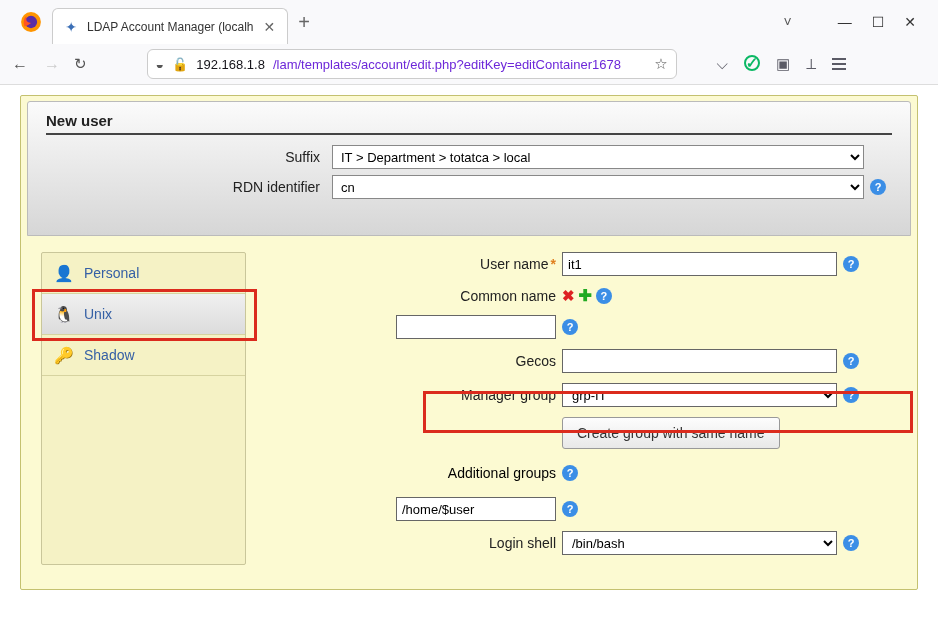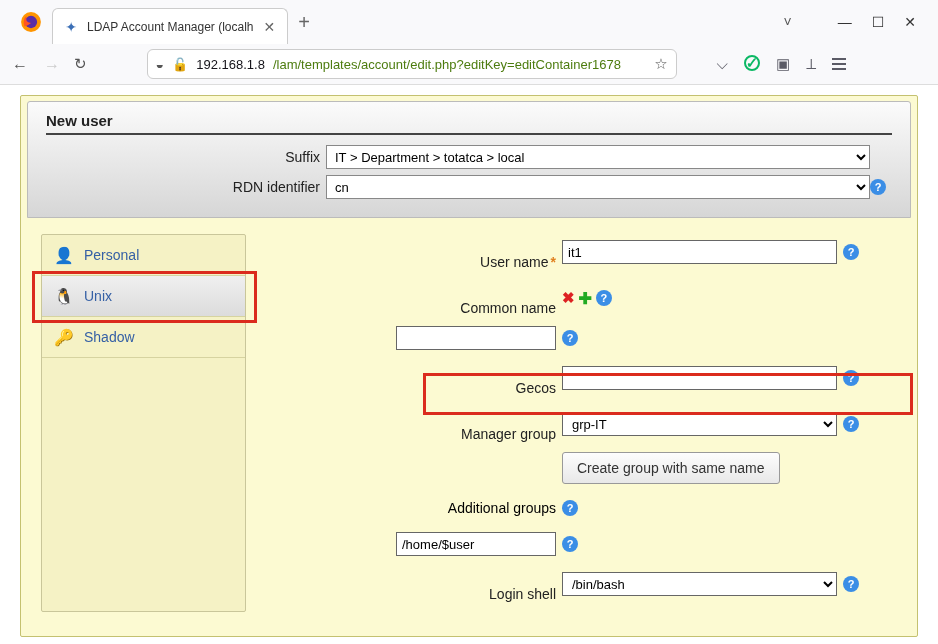--- a/index.html
+++ b/index.html
@@ -20,53 +20,53 @@
     
     .toolbar { height: 40px; display: flex; align-items: center; padding: 0 12px; gap: 10px; }
     .nav-arrows { display: flex; gap: 16px; color: #555; }
     .nav-arrows span { cursor: pointer; font-size: 16px; }
     .nav-arrows .disabled { color: #ccc; }
     .refresh { font-size: 15px; color: #555; cursor: pointer; margin-left: 4px; margin-right: 50px;}
     .urlbar { flex: 1; display: flex; align-items: center; background: #fff; border: 1px solid #ccc; border-radius: 6px; height: 30px; padding: 0 8px; gap: 8px; max-width: 530px; }
     .urlbar .shield { color: #555; font-size: 14px; }
     .urlbar .lock { color: #c50042; font-size: 13px; }
     .urlbar .url-host { color: #15141a; font-size: 13px; }
-    .urlbar .url-path { color: #4d7c0f; font-size: 13px; white-space: nowrap; overflow: hidden; text-overflow: ellipsis; flex: 1; }
+    .urlbar .url-path { color: #6d28d9; font-size: 13px; white-space: nowrap; overflow: hidden; text-overflow: ellipsis; flex: 1; }
     .urlbar .star { color: #555; font-size: 15px; margin-left: auto; }
     .right-icons { display: flex; gap: 16px; color: #5b5b66; margin-left: 30px; }
     .right-icons span { cursor: pointer; font-size: 15px; }
     .pocket { font-size:15px; }
     .green-check { color: #0bb864; border: 2px solid #0bb864; border-radius:50%; width:16px; height:16px; display:inline-flex; align-items:center; justify-content:center; font-size:10px; font-weight:bold;}
     .pic-icon{ font-size:15px;}
     .puzzle{ font-size:15px;}
     .hamburger { cursor: pointer; display:flex; flex-direction:column; gap:3px; justify-content:center;}
     .hamburger div { width:14px; height:2px; background:#5b5b66;}
 
     
     .page { background: #fff; padding: 10px 20px 0 20px; height: calc(644px - 84px); overflow:hidden;}
     .panel-outer { border: 1px solid #c4c170; background: #fcfad2; padding: 5px 6px 16px 6px; border-radius:2px;}
-    .new-user-header { background: linear-gradient(#fbfbfb, #d6d6d6); border: 1px solid #bbb; border-radius: 3px 3px 0 0; padding: 10px 18px 18px 18px; }
+    .new-user-header { background: linear-gradient(#fbfbfb, #d6d6d6); border: 1px solid #bbb; border-radius: 3px 3px 0 0; padding: 10px 18px 36px 18px; }
     .new-user-header h2 { font-size: 15px; font-weight: bold; color: #222; padding-bottom: 4px; border-bottom: 2px solid #444; margin-bottom: 10px;}
-    .header-fields { display: grid; grid-template-columns: 280px 1fr 22px; gap: 6px 0; align-items: center; }
+    .header-fields { display: grid; grid-template-columns: 280px 1fr 22px; gap: 6px 6px; align-items: center; }
     .header-fields label { text-align: right; font-size: 14px; color: #222; padding-right: 6px;}
     .header-fields select { width: 100%; height: 24px; border: 1px solid #888; background: #fff; font-size: 13px; padding: 0 4px;}
     .help { width: 16px; height: 16px; border-radius: 50%; background: #3b8ee6; color: #fff; display: inline-flex; align-items: center; justify-content: center; font-size: 11px; font-weight: bold; cursor: pointer; }
     
     .body-area { background: #fcfad2; padding: 16px 14px 8px 14px; display: flex; gap: 10px; }
     
     .side-tabs { width: 205px; border: 1px solid #c9c69a; background: #f5f2c5; padding: 0; border-radius:2px;}
     .side-tab { display: flex; align-items: center; gap: 10px; padding: 10px 12px; border-bottom: 1px solid #d6d3a0; cursor: pointer; color: #3560a5; font-size: 14px;}
     .side-tab:last-child { border-bottom: none; }
     .side-tab.active { background: linear-gradient(#f0f0f0, #dcdcdc);}
     .tab-icon { width: 20px; height: 20px; display:flex; align-items:center; justify-content:center; font-size:16px;}
     .red-highlight-side { position: absolute; border: 3px solid #db2b1d; pointer-events:none; }
     
     .form-area { flex: 1; padding-left: 140px; padding-right: 4px;}
     .form-row { display: grid; grid-template-columns: 160px 1fr 50px; align-items: center; gap: 6px; margin-bottom: 10px; }
-    .form-row label { text-align: right; font-size: 14px; color: #222; margin-top: 20px; }
+    .form-row label { text-align: right; font-size: 14px; color: #222; }
     .req { color: #e08020; font-weight: bold; margin-left:2px;}
     .form-row input[type=text], .form-row select { width: 100%; height: 24px; border: 1px solid #666; padding: 0 5px; font-size: 13px; background:#fff;}
     .icons-cell { display: flex; gap: 4px; align-items: center; justify-content:flex-start;}
     .x-red { color: #d22; font-weight: bold; font-size: 15px; cursor:pointer;}
     .plus-green { color: #2a2; font-weight: bold; font-size: 16px; cursor:pointer;}
     .btn { background: linear-gradient(#fdfdfd, #e8e8e8); border: 1px solid #999; border-radius: 3px; padding: 7px 14px; font-size: 14px; color: #333; cursor: pointer; }
     .button-row { display: grid; grid-template-columns: 160px 1fr 50px; align-items: center; gap: 6px; margin-bottom: 16px;}
     .button-row .btn-wrap { display:flex; align-items:center; gap:10px;}
     .red-highlight-pg { position: absolute; border: 3px solid #db2b1d; pointer-events:none;}
     .rel-wrap { position: relative; }

